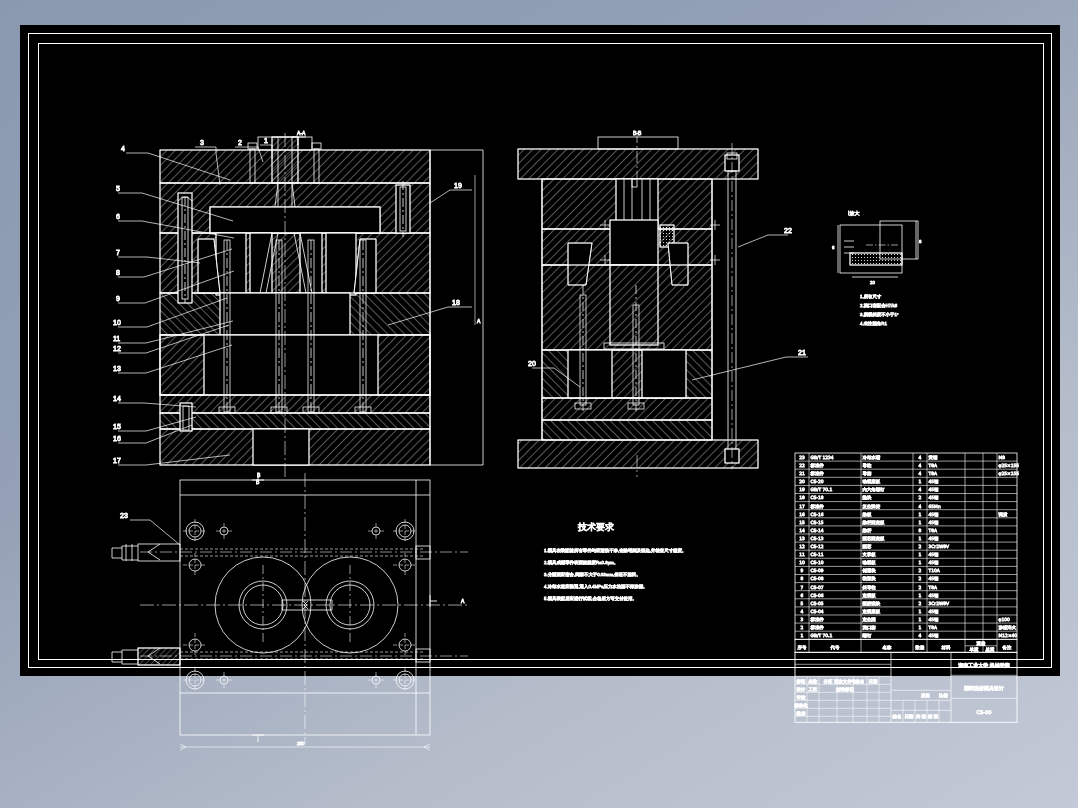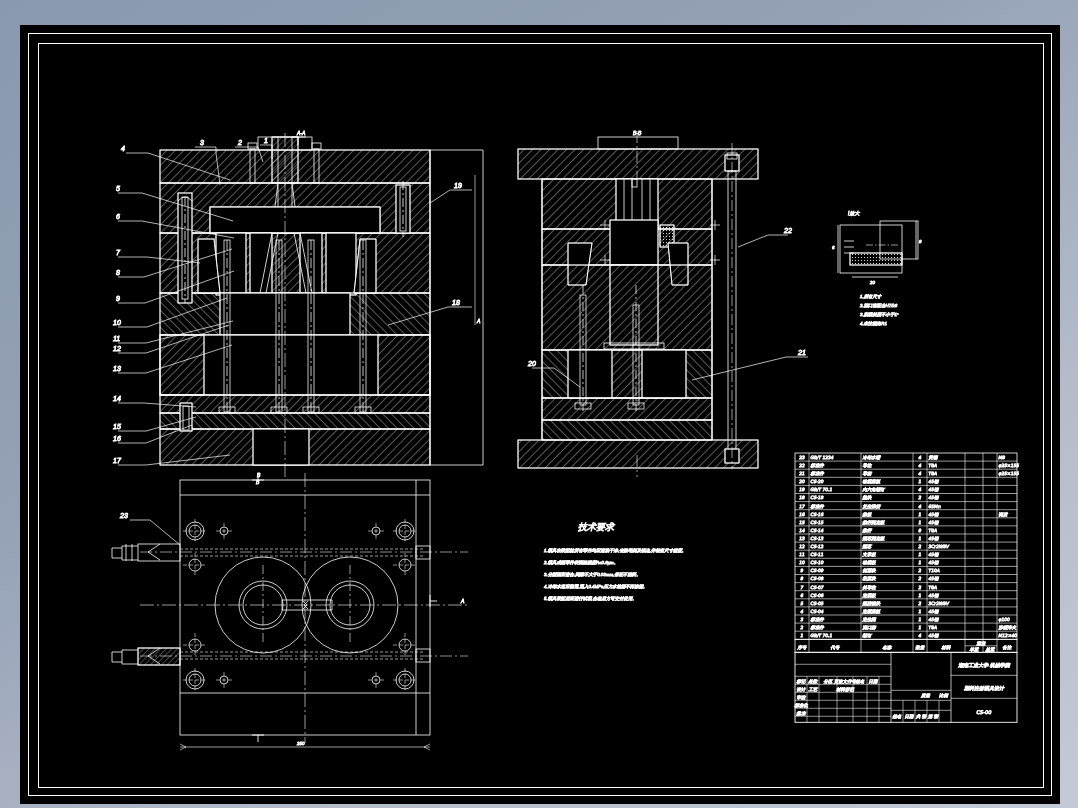--- a/index.html
+++ b/index.html
@@ -1,21 +1,21 @@
 <!DOCTYPE html>
 <html><head>
 <meta charset="utf-8">
 <style>
   html,body{margin:0;padding:0;}
   body{
     width:1078px;height:808px;overflow:hidden;
     background:linear-gradient(150deg,#8a99b0 0%,#93a0b5 35%,#b4bcca 70%,#c3c9d6 100%);
     font-family:"Liberation Sans",sans-serif;
   }
-  #sheet{position:absolute;left:20px;top:25px;width:1040px;height:779px;background:#000;font-style:italic;}
+  #sheet{position:absolute;left:20px;top:25px;width:1040px;height:651px;background:#000;}
   .frm-out{position:absolute;left:8px;top:8px;right:8px;bottom:8px;border:1.5px solid #fff;}
   .frm-in{position:absolute;left:18px;top:18px;right:16px;bottom:16px;border:1.2px solid #fff;}
   .cv{position:absolute;left:0;top:0;}
   svg text{font-family:"Liberation Sans",sans-serif;fill:#fff;}
   .lbl{font-size:7px;}
   .tiny{font-size:4.4px;}
   .tiny2{font-size:5px;}
   .zh{font-family:"DejaVu Sans",sans-serif;}
 </style>
 </head>

